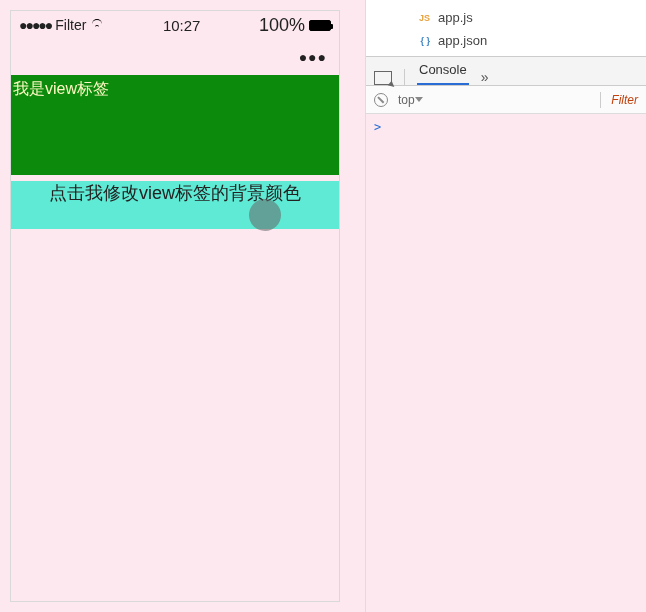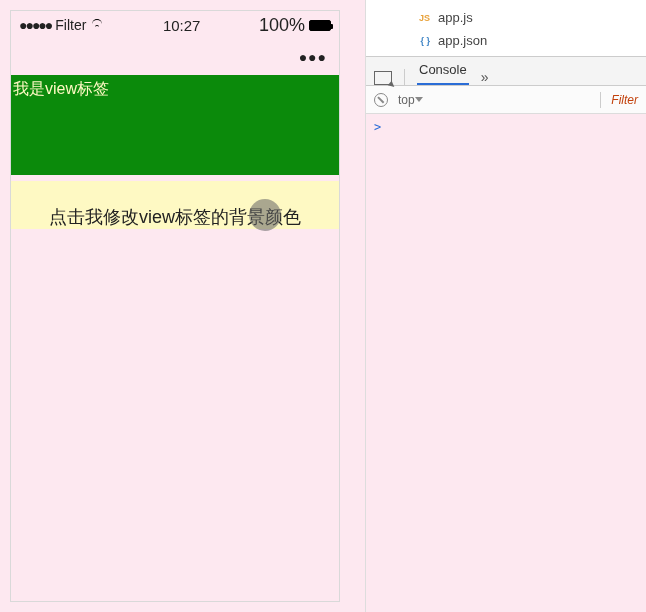--- a/index.html
+++ b/index.html
@@ -51,22 +51,22 @@
   }
   .title-dots {
     position: absolute; right: 12px; font-weight: bold; letter-spacing: 1px;
   }
   .view-box {
     width: 100%; height: 100px; background: #0b8a0b;
     color: #fef9c3; font-size: 16px; padding: 4px 2px;
   }
   .btn {
     width: 100%; height: 48px; margin-top: 6px;
-    background: #fef9c3;
-    display: flex; align-items: flex-end; justify-content: center;
+    background: #5eead4;
+    display: flex; align-items: flex-start; justify-content: center;
     font-size: 18px; color: #222;
     cursor: pointer;
     position: relative;
   }
   .touch-dot {
     position: absolute;
     width: 32px; height: 32px; border-radius: 50%;
     background: rgba(100,100,100,0.55);
     right: 58px; top: 18px;
   }

